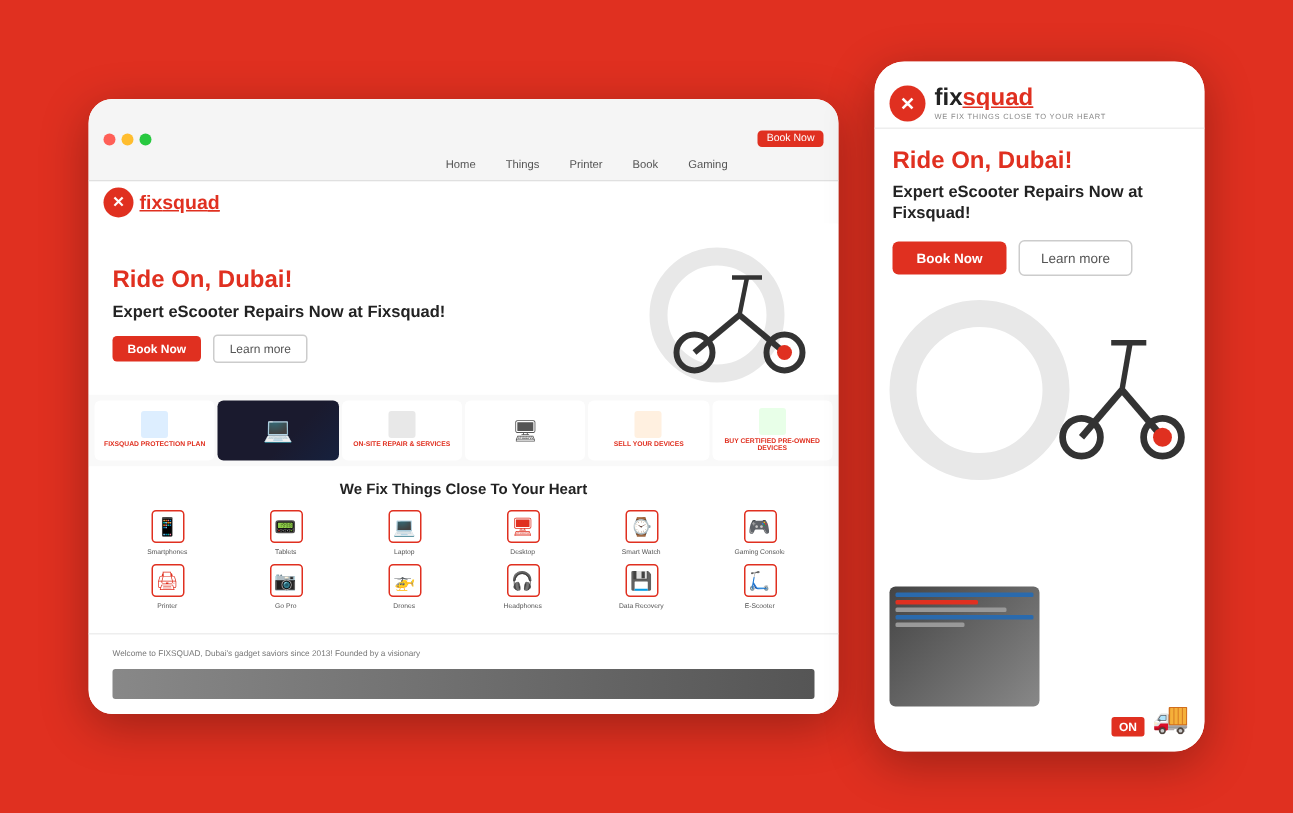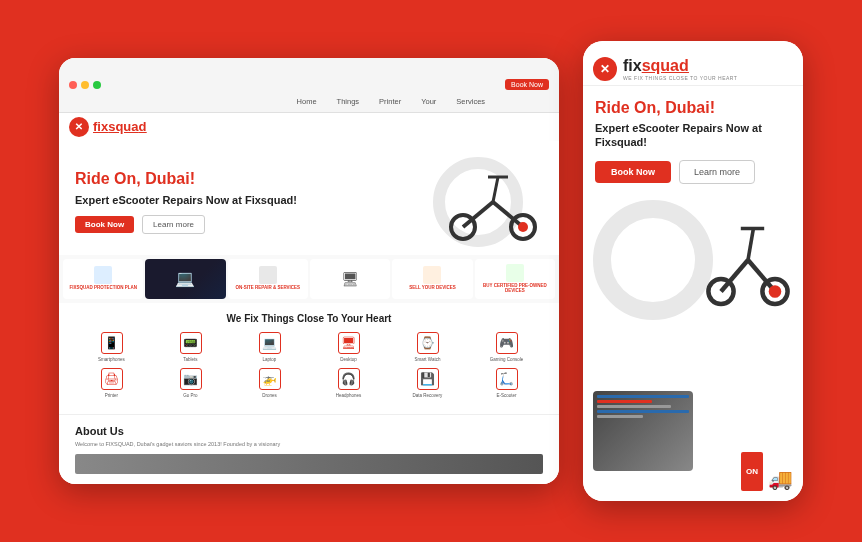--- a/index.html
+++ b/index.html
@@ -503,21 +503,21 @@
     }
 
     .mobile-on-badge {
       position: absolute;
       bottom: 10px;
       right: 40px;
       background: #e03020;
       color: white;
       font-size: 8px;
       font-weight: bold;
-      padding: 15px 5px;
+      padding: 2px 5px;
       border-radius: 2px;
     }
 
     
     .laptop-service {
       background: linear-gradient(135deg, #1a1a2e 60%, #16213e);
       display: flex;
       align-items: center;
       justify-content: center;
       color: #4a90d9;
@@ -534,22 +534,22 @@
     <div class="desktop-browser-bar">
       <div class="browser-dots">
         <div class="browser-dot" style="background:#ff5f57;"></div>
         <div class="browser-dot" style="background:#ffbd2e;"></div>
         <div class="browser-dot" style="background:#28c940;"></div>
       </div>
       <div class="browser-nav">
         <span class="browser-nav-item">Home</span>
         <span class="browser-nav-item">Things</span>
         <span class="browser-nav-item">Printer</span>
-        <span class="browser-nav-item">Your</span>
-        <span class="browser-nav-item">Services</span>
+        <span class="browser-nav-item">Book</span>
+        <span class="browser-nav-item">Gaming</span>
         <button class="browser-book-btn">Book Now</button>
       </div>
     </div>
 
     <div class="desktop-logo-bar">
       <div class="logo-area">
         <div class="logo-icon">✕</div>
         <div class="logo-text">
           <span>fix</span><span>squa<u>d</u></span>
         </div>
@@ -658,21 +658,20 @@
           <div class="fix-label">Data Recovery</div>
         </div>
         <div class="fix-item">
           <div class="fix-icon">🛴</div>
           <div class="fix-label">E-Scooter</div>
         </div>
       </div>
     </div>
 
     <div class="about-section">
-      <div class="about-title">About Us</div>
       <div class="about-text">Welcome to FIXSQUAD, Dubai's gadget saviors since 2013! Founded by a visionary</div>
       <div class="about-bottom"></div>
     </div>
   </div>
 
   <div class="mobile-mockup">
     <div class="mobile-status-bar"></div>
 
     <div class="mobile-header">
       <div class="mobile-logo-icon">✕</div>

